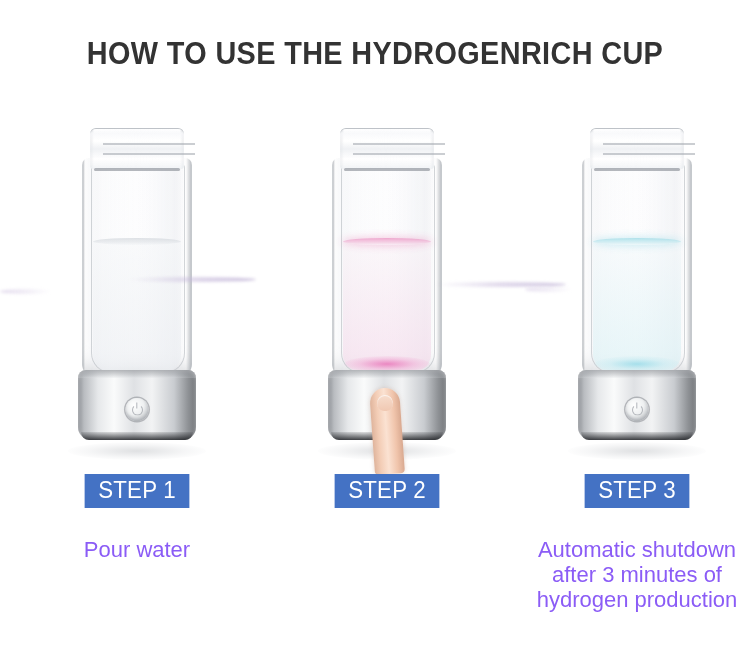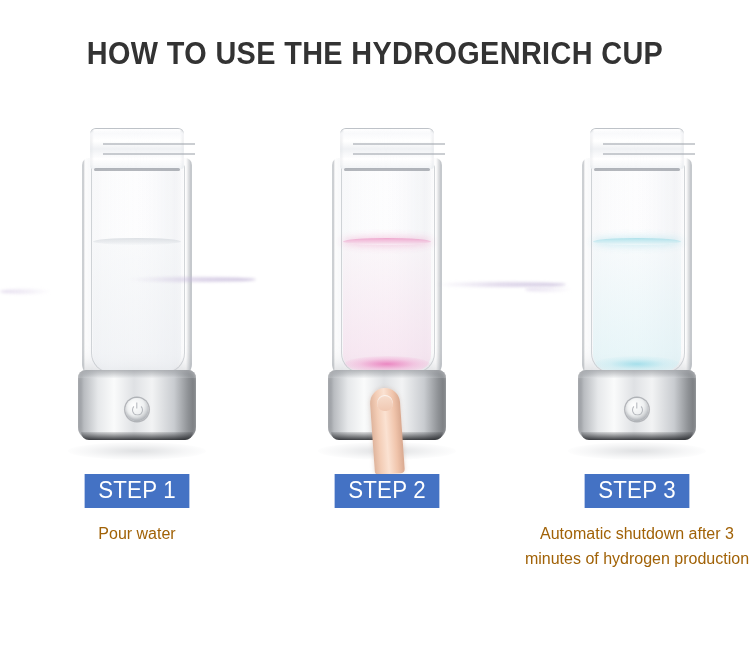--- a/index.html
+++ b/index.html
@@ -352,26 +352,26 @@
     color: #ffffff;
     font-size: 23px;
     line-height: 27px;
     font-weight: 400;
     padding: 3px 14px 4px 14px;
     letter-spacing: 0.2px;
     transform: scaleX(0.97);
     white-space: nowrap;
   }
   .step-caption {
-    margin-top: 13px;
+    margin-top: 29px;
     width: 235px;
     text-align: center;
-    font-size: 16px;
+    font-size: 22px;
     line-height: 25px;
-    color: #a16207;
+    color: #8b5cf6;
     font-weight: 400;
   }
 </style>
 </head>
 <body>
 
 <div class="page-title">HOW TO USE THE HYDROGENRICH CUP</div>
 
 <div class="wisp wisp-c"></div>
 <div class="wisp wisp-a"></div>

